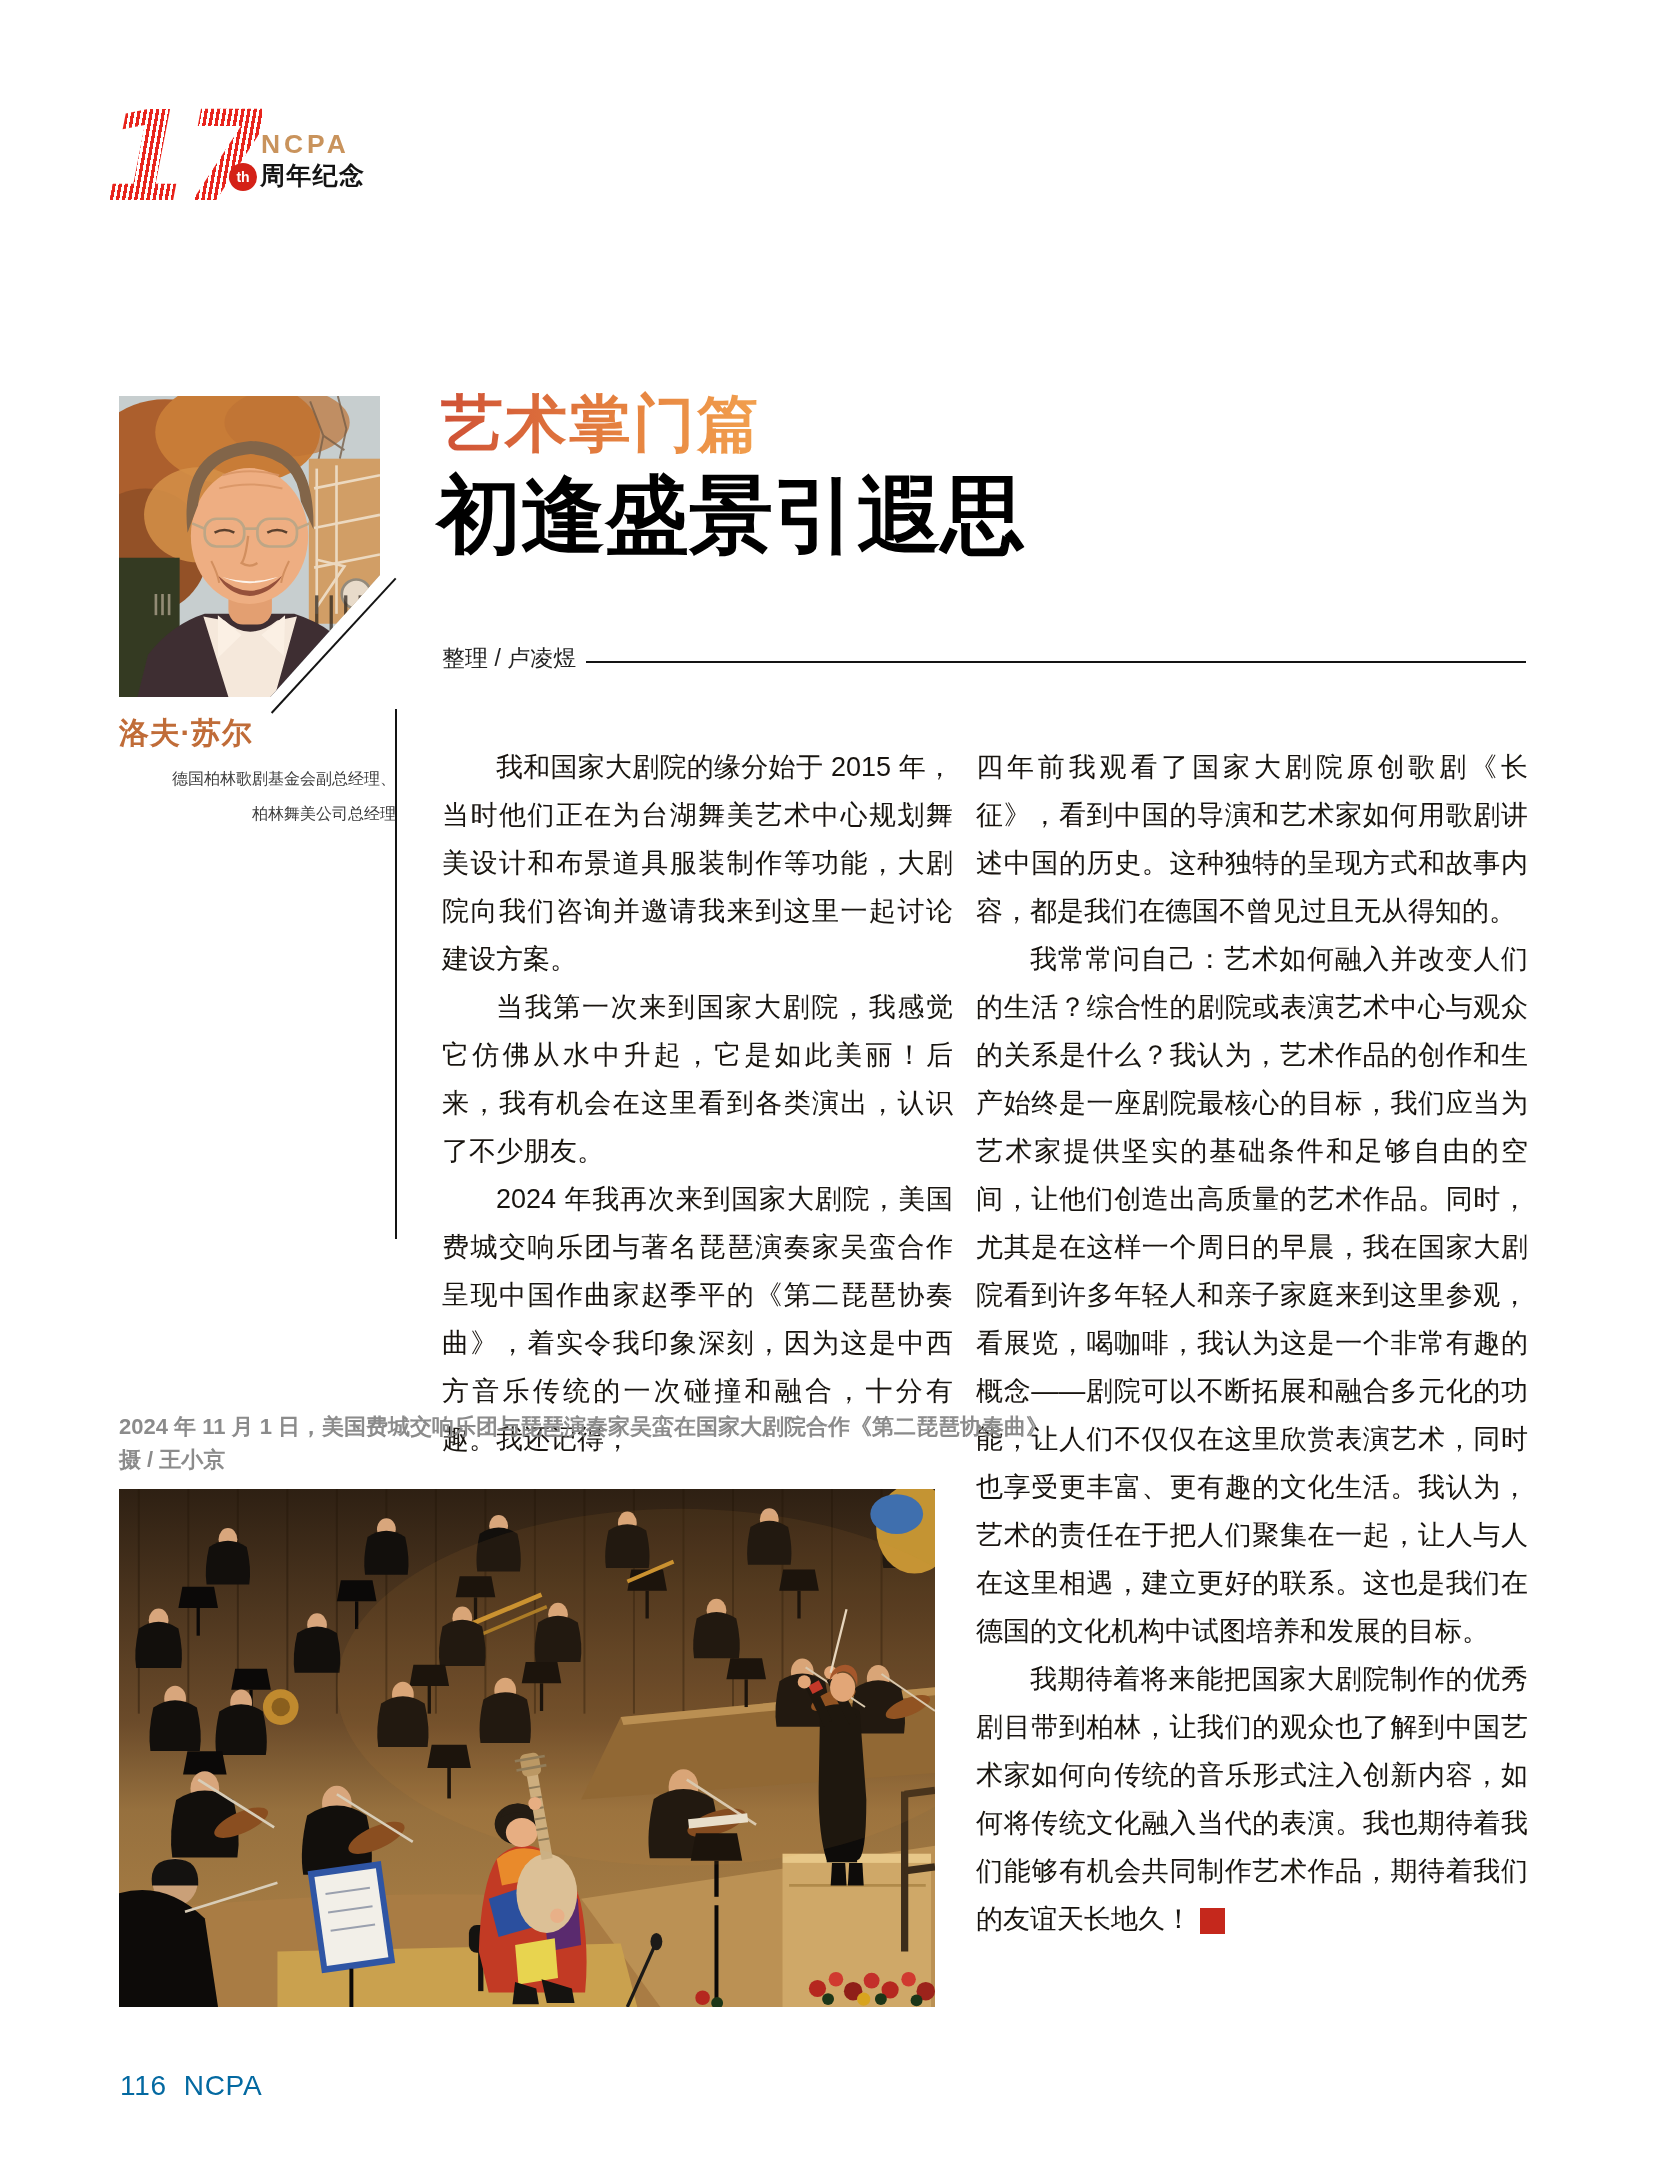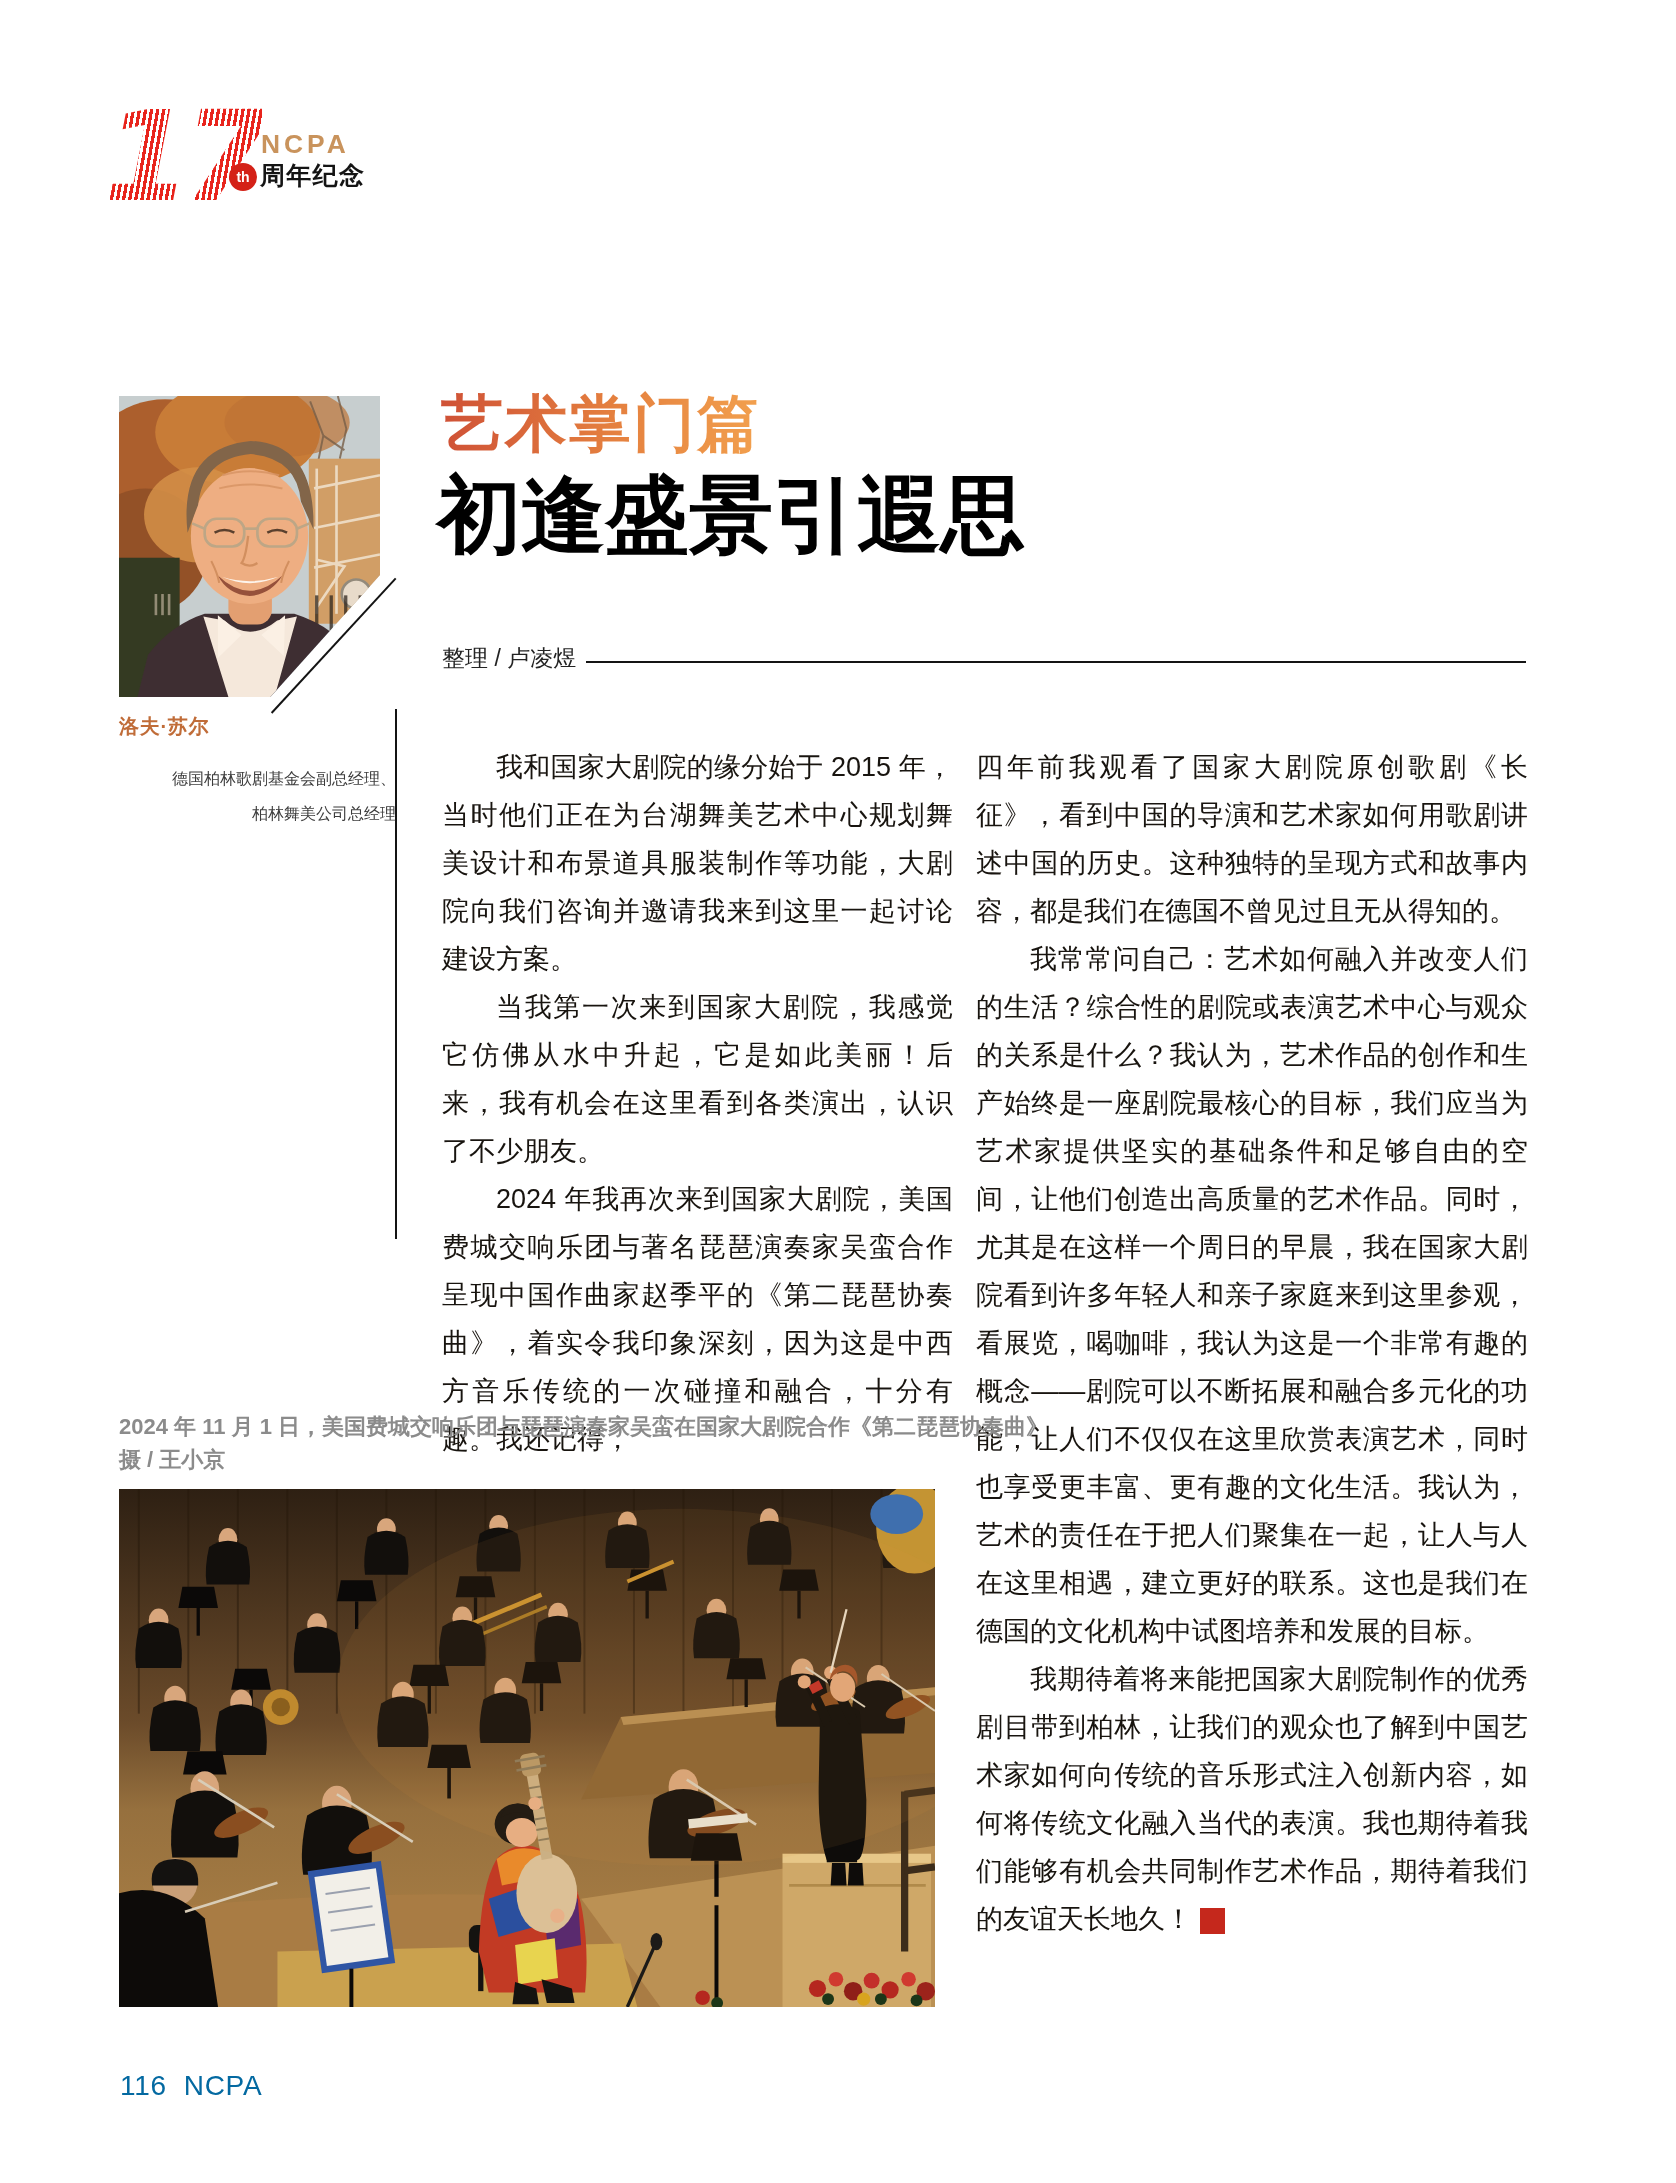--- a/index.html
+++ b/index.html
@@ -26,21 +26,21 @@
   
   .portrait{
     left:119px;top:396px;width:261px;height:301px;
     clip-path:polygon(0 0,100% 0,100% 59.5%,58% 100%,0 100%);
   }
   .portrait svg{display:block;width:100%;height:100%;}
   .rule-diagonal{left:265px;top:569px;width:136px;height:148px;}
   .rule-vertical{left:395px;top:709px;width:2px;height:530px;background:#141414;}
 
   
-  .bio-name{left:119px;top:713px;font-size:20px;font-weight:bold;color:#c06c38;letter-spacing:0.7px;}
+  .bio-name{left:119px;top:713px;font-size:30px;font-weight:bold;color:#c06c38;letter-spacing:0.7px;}
   .bio-desc{left:119px;top:761px;font-size:16px;color:#3c3c3c;line-height:35px;width:277px;text-align:right;}
 
   
   .section-tag{
     left:441px;top:390px;font-size:62px;font-weight:bold;letter-spacing:2px;line-height:1.1;
     background:linear-gradient(90deg,#cf5136 0%,#e5813f 55%,#f2a04e 100%);
     -webkit-background-clip:text;background-clip:text;color:transparent;
   }
   .main-title{
     left:437px;top:461px;font-size:84px;line-height:1.3;color:#000000;letter-spacing:0px;

